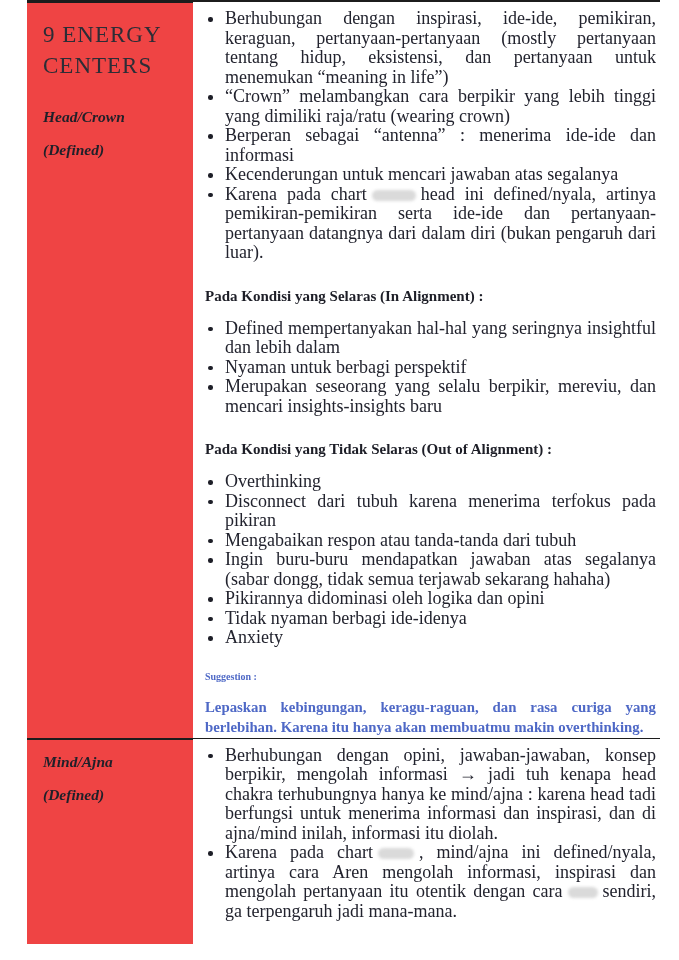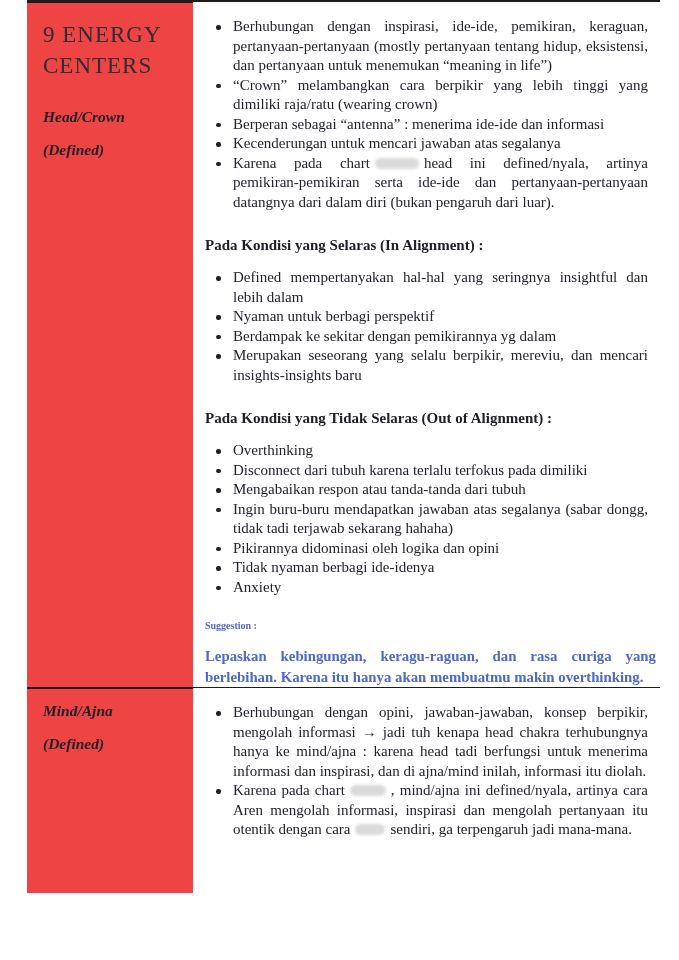--- a/index.html
+++ b/index.html
@@ -52,22 +52,22 @@
   }
   .center-state{
     margin-top:15px;
     font-size:15.5px;
     font-weight:700;
     font-style:italic;
     color:#1f2029;
   }
   ul.bullets{
     list-style:none;
-    margin:8px;padding:0;
-    font-size:15px;
+    margin:0;padding:0;
+    font-size:18px;
     line-height:19.5px;
     text-align:justify;
   }
   ul.bullets li{
     position:relative;
     padding-left:20px;
   }
   ul.bullets li::before{
     content:"";
     position:absolute;
@@ -127,30 +127,29 @@
         <li>“Crown” melambangkan cara berpikir yang lebih tinggi yang dimiliki raja/ratu (wearing crown)</li>
         <li>Berperan sebagai “antenna” : menerima ide-ide dan informasi</li>
         <li>Kecenderungan untuk mencari jawaban atas segalanya</li>
         <li><span>Karena pada chart</span><span class="blob blob-1"></span><span>head ini defined/nyala, artinya pemikiran-pemikiran serta ide-ide dan pertanyaan-pertanyaan datangnya dari dalam diri (bukan pengaruh dari luar).</span></li>
       </ul>
 
       <h2 class="sub-heading">Pada Kondisi yang Selaras (In Alignment) :</h2>
       <ul class="bullets">
         <li>Defined mempertanyakan hal-hal yang seringnya insightful dan lebih dalam</li>
         <li>Nyaman untuk berbagi perspektif</li>
-        <li>Berdampak ke sekitar dengan pemikirannya yg dalam</li>
         <li>Merupakan seseorang yang selalu berpikir, mereviu, dan mencari insights-insights baru</li>
       </ul>
 
       <h2 class="sub-heading">Pada Kondisi yang Tidak Selaras (Out of Alignment) :</h2>
       <ul class="bullets">
         <li>Overthinking</li>
-        <li>Disconnect dari tubuh karena terlalu terfokus pada dimiliki</li>
+        <li>Disconnect dari tubuh karena menerima terfokus pada pikiran</li>
         <li>Mengabaikan respon atau tanda-tanda dari tubuh</li>
-        <li>Ingin buru-buru mendapatkan jawaban atas segalanya (sabar dongg, tidak tadi terjawab sekarang hahaha)</li>
+        <li>Ingin buru-buru mendapatkan jawaban atas segalanya (sabar dongg, tidak semua terjawab sekarang hahaha)</li>
         <li>Pikirannya didominasi oleh logika dan opini</li>
         <li>Tidak nyaman berbagi ide-idenya</li>
         <li>Anxiety</li>
       </ul>
 
       <p class="suggestion-label">Suggestion :</p>
       <p class="suggestion-text">Lepaskan kebingungan, keragu-raguan, dan rasa curiga yang berlebihan. Karena itu hanya akan membuatmu makin overthinking.</p>
     </div>
   </section>
 

